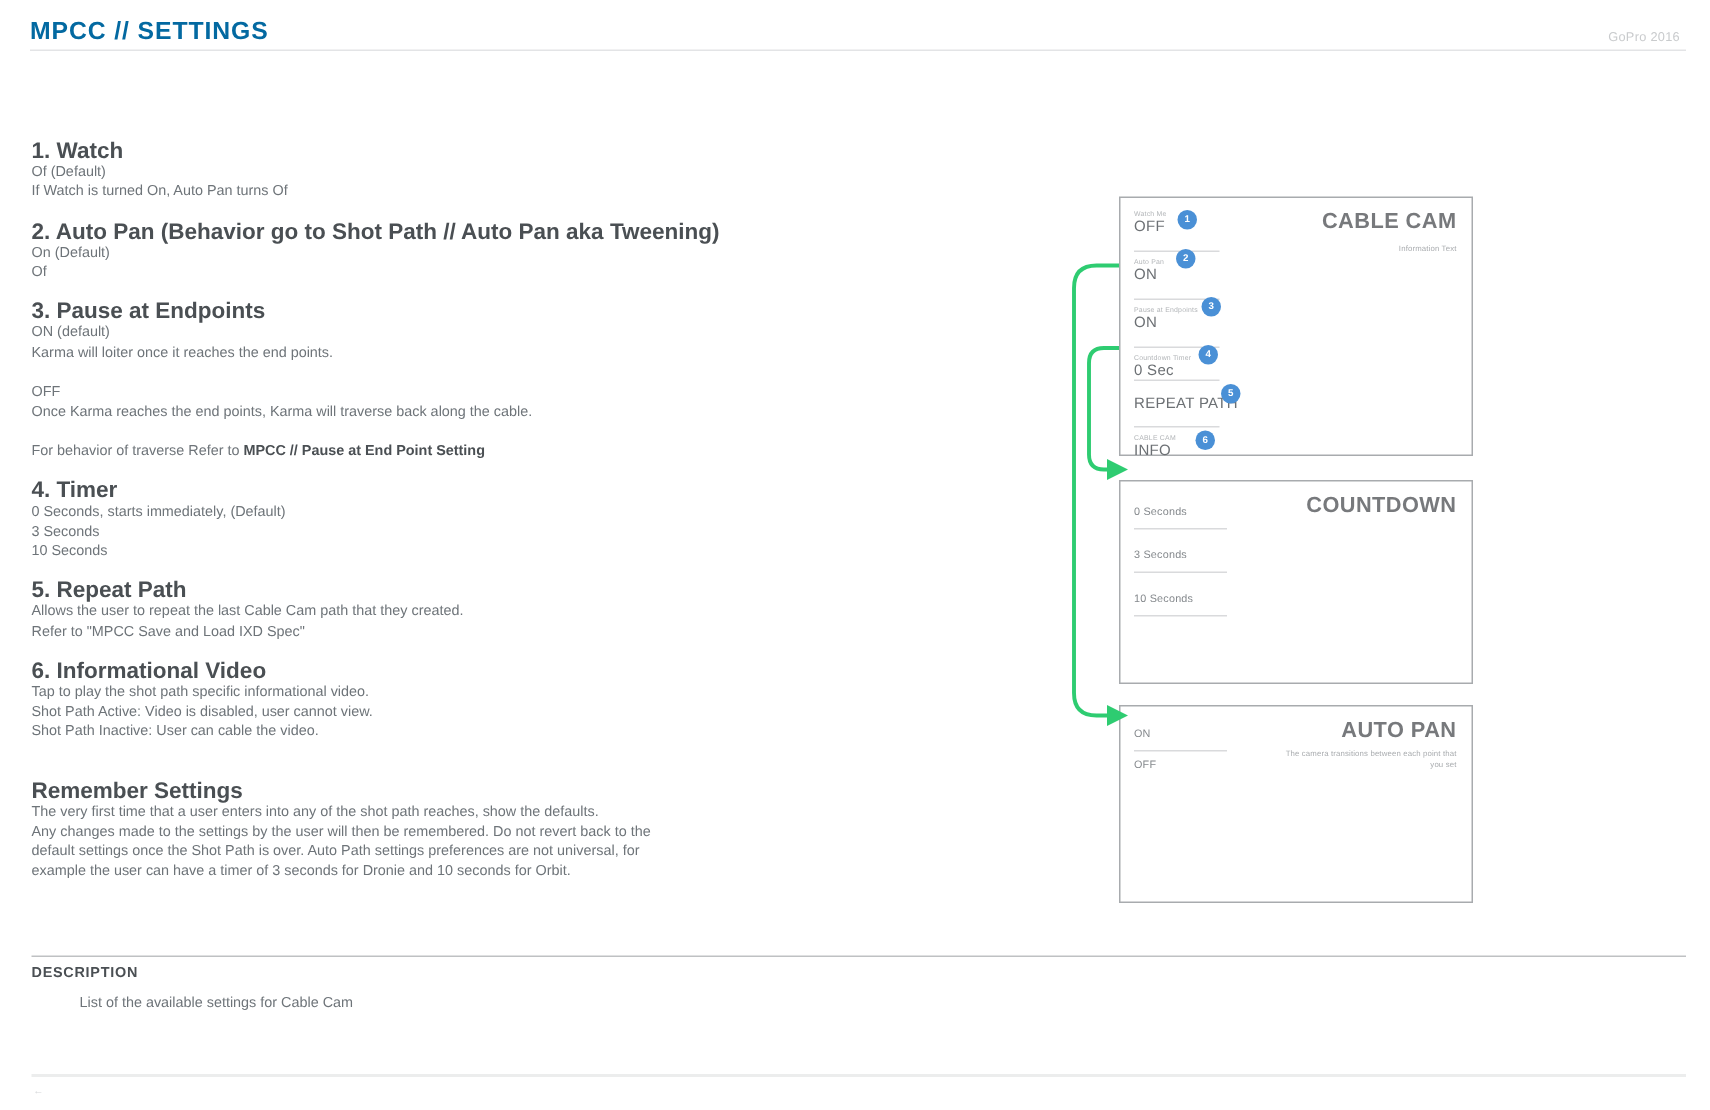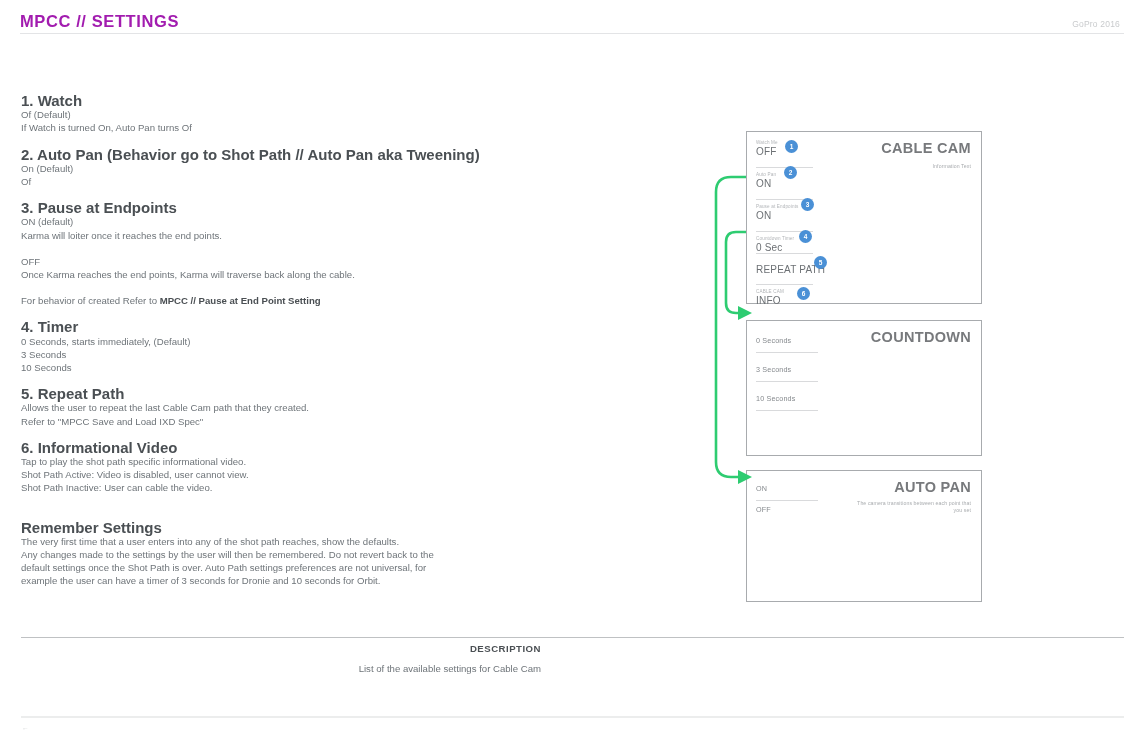--- a/index.html
+++ b/index.html
@@ -17,21 +17,21 @@
   
   .page-header {
     position: absolute;
     top: 10px; left: 20px; right: 20px;
     height: 32px;
   }
   .page-title {
     font-size: 16.5px;
     font-weight: bold;
     letter-spacing: 0.6px;
-    color: #a21caf;
+    color: #0369a1;
     position: absolute;
     left: 0; top: 2px;
   }
   .header-credit {
     position: absolute;
     right: 0; top: 9px;
     font-size: 8.5px;
     color: #c9cbcd;
     letter-spacing: 0.2px;
   }
@@ -68,21 +68,20 @@
     left: 21px; right: 16px;
     top: 637px;
     height: 1px;
     background: #bfc1c3;
   }
   .description {
     position: absolute;
     left: 21px;
     top: 643px;
     width: 520px;
-    text-align: right;
   }
   .desc-title {
     font-size: 9.6px;
     font-weight: bold;
     letter-spacing: 0.5px;
     color: #4a4f53;
     margin-bottom: 9px;
   }
   .desc-body {
     font-size: 9.6px;
@@ -237,21 +236,21 @@
     <div class="spec-line">ON (default)</div>
     <div class="spec-line">Karma will loiter once it reaches the end points.</div>
   </div>
 
   <div class="spec-block">
     <div class="spec-line">OFF</div>
     <div class="spec-line">Once Karma reaches the end points, Karma will traverse back along the cable.</div>
   </div>
 
   <div class="spec-block">
-    <div class="spec-line strong-inline"><span>For behavior of created Refer to </span><b>MPCC // Pause at End Point Setting</b></div>
+    <div class="spec-line strong-inline"><span>For behavior of traverse Refer to </span><b>MPCC // Pause at End Point Setting</b></div>
   </div>
 
   <div class="spec-block">
     <div class="spec-heading">4. Timer</div>
     <div class="spec-line">0 Seconds, starts immediately, (Default)</div>
     <div class="spec-line">3 Seconds</div>
     <div class="spec-line">10 Seconds</div>
   </div>
 
   <div class="spec-block">

